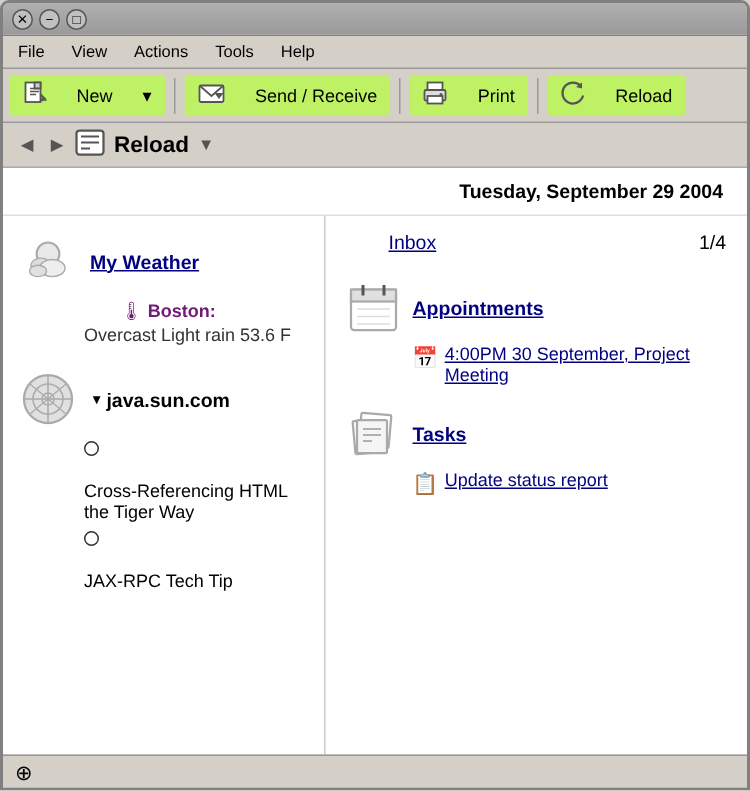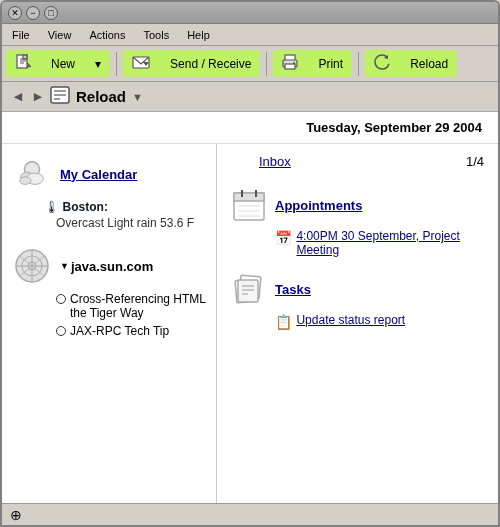--- a/index.html
+++ b/index.html
@@ -203,22 +203,22 @@
       height: 40px;
       display: flex;
       align-items: center;
       justify-content: center;
     }
 
     .weather-icon svg { width: 36px; height: 36px; }
 
     .weather-location {
       font-size: 12px;
-      color: #0f172a;
-      margin-left: 32px;
+      color: #701a75;
+      margin-left: 68px;
       margin-bottom: 2px;
     }
 
     .weather-desc {
       font-size: 12px;
       color: #333;
       margin-left: 44px;
     }
 
     .news-section {}
@@ -248,24 +248,25 @@
       color: #000;
     }
 
     .news-items {
       margin-left: 44px;
     }
 
     .news-item {
       display: flex;
       align-items: flex-start;
-      gap: 4px;
+      gap: 16px;
       margin-bottom: 4px;
       font-size: 12px;
       color: #000;
+      flex-direction: column;
     }
 
     .radio-dot {
       width: 10px;
       height: 10px;
       border-radius: 50%;
       border: 1px solid #333;
       background: #fff;
       margin-top: 2px;
       flex-shrink: 0;
@@ -443,21 +444,21 @@
         <div class="weather-section">
           <div class="weather-header">
             <div class="weather-icon">
               <svg width="38" height="38" viewBox="0 0 38 38">
                 <circle cx="19" cy="14" r="8" fill="#e8e8e8" stroke="#aaa" stroke-width="1.5"></circle>
                 <ellipse cx="14" cy="22" rx="7" ry="5" fill="#ddd" stroke="#aaa" stroke-width="1"></ellipse>
                 <ellipse cx="22" cy="24" rx="9" ry="6" fill="#eee" stroke="#aaa" stroke-width="1"></ellipse>
                 <ellipse cx="12" cy="26" rx="6" ry="4" fill="#e0e0e0" stroke="#aaa" stroke-width="1"></ellipse>
               </svg>
             </div>
-            <span class="section-title">My Calendar</span>
+            <span class="section-title">My Weather</span>
           </div>
           <div class="weather-location">
             <span style="font-size:12px;">🌡</span>
             <span class="bold">Boston:</span>
           </div>
           <div class="weather-desc">Overcast Light rain 53.6 F</div>
         </div>
 
         <div class="news-section">
           <div class="news-header">

